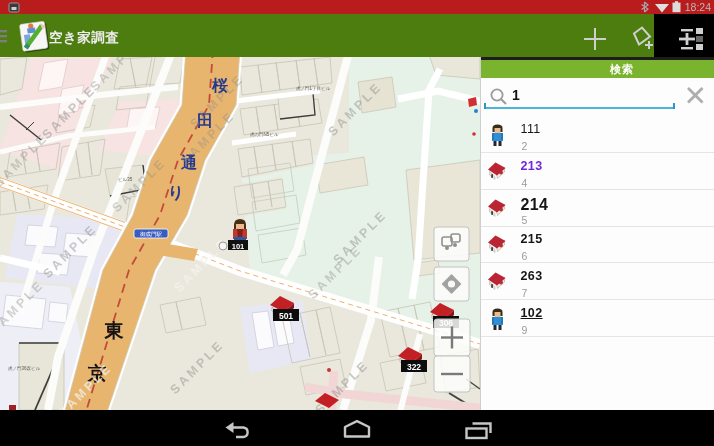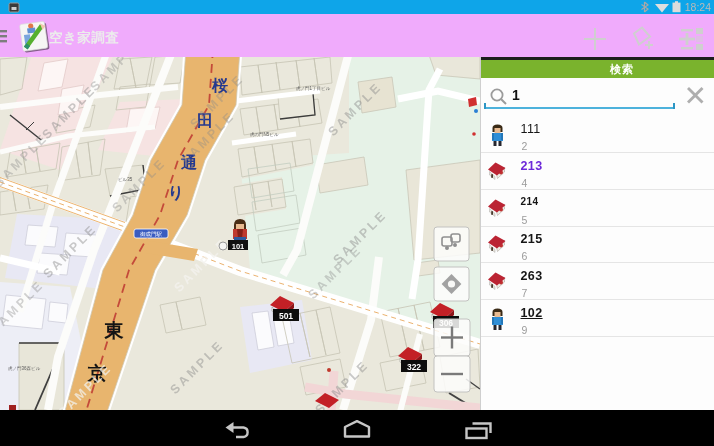--- a/index.html
+++ b/index.html
@@ -3,38 +3,38 @@
 <meta charset="utf-8">
 <style>
   html,body{margin:0;padding:0;}
   body{width:714px;height:446px;position:relative;overflow:hidden;background:#000;
        font-family:"Liberation Sans",sans-serif;}
   .abs{position:absolute;}
 </style>
 </head>
 <body>
 
-<div class="abs" style="left:0;top:0;width:714px;height:14px;background:#0ea5e9;">
+<div class="abs" style="left:0;top:0;width:714px;height:14px;background:#b91c1c;">
 <svg width="714" height="14" style="position:absolute;left:0;top:0;">
 
   <rect x="9" y="3" width="10" height="9" rx="1.5" fill="#3a3a3a" stroke="#9a9a9a" stroke-width="1"></rect>
   <rect x="11.5" y="7" width="5" height="3" fill="#cfcfcf"></rect>
 
   <path d="M644.5 2 L644.5 12 M644.5 2 L648 5 L641.5 9.5 M644.5 12 L648 9 L641.5 4.5" stroke="#a8a8a8" stroke-width="1.2" fill="none"></path>
 
   <path d="M655 4 L669 4 L662 12.5 Z" fill="#dfdfdf"></path>
 
   <rect x="675" y="1.2" width="3" height="2" fill="#dcdcdc"></rect>
   <rect x="672.5" y="2.6" width="8" height="9.6" fill="#dcdcdc"></rect>
 
   <text x="711" y="11" text-anchor="end" font-size="10.5" fill="#b9b9b9" font-family="Liberation Sans">18:24</text>
 </svg>
 </div>
 
-<div class="abs" style="left:0;top:14px;width:714px;height:43px;background:#f0abfc;">
+<div class="abs" style="left:0;top:14px;width:654px;height:43px;background:#4d7c0f;">
 <svg width="714" height="43" style="position:absolute;left:0;top:0;">
 
   <rect x="0" y="16" width="7" height="2.4" fill="#7d7d7d"></rect>
   <rect x="0" y="21" width="7" height="2.4" fill="#7d7d7d"></rect>
   <rect x="0" y="26" width="7" height="2.4" fill="#7d7d7d"></rect>
 
   <g transform="translate(15,4)">
     <g transform="rotate(-8 17 17)">
       <rect x="6" y="5" width="25" height="27" rx="2" fill="rgba(0,0,0,0.45)" transform="translate(1.5,1.5)"></rect>
       <rect x="6" y="5" width="25" height="27" rx="2" fill="#f6f6f4" stroke="#d8d8d8" stroke-width="0.6"></rect>
@@ -399,21 +399,21 @@
   <div class="abs" style="left:0;top:131.8px;width:234px;height:1px;background:#e5e5e5;"></div>
 
   <div class="abs" style="left:7px;top:141.6px;"><svg width="18" height="18" viewBox="0 0 18 18">
         <polygon points="8.5,12.5 16.5,5.5 16.5,10 9.5,16.5" fill="#f0ece4"></polygon>
         <polygon points="8.5,12.5 16.5,5.5 16.5,10 9.5,16.5" fill="none" stroke="#a09a90" stroke-width="0.5"></polygon>
         <circle cx="13" cy="10.5" r="2" fill="#c03030"></circle>
         <polygon points="0,7.5 7.5,0.5 17.5,6 9,13.5" fill="#bb2433"></polygon>
         <polygon points="1.5,9.5 7,14.5 7,17.5 1.5,13" fill="#e9e4da" stroke="#999" stroke-width="0.4"></polygon>
         <rect x="3.2" y="12.2" width="1.8" height="3.6" fill="#4a3c30"></rect>
       </svg></div>
-  <div class="abs" style="left:39.5px;top:138.6px;font-size:10px;font-weight:bold;color:#161616;letter-spacing:0.4px;">214</div>
+  <div class="abs" style="left:39.5px;top:138.6px;font-size:16px;font-weight:bold;color:#161616;letter-spacing:0.4px;">214</div>
   <div class="abs" style="left:40.5px;top:156.6px;font-size:10.5px;color:#9b9b9b;">5</div>
   <div class="abs" style="left:0;top:168.6px;width:234px;height:1px;background:#e5e5e5;"></div>
 
   <div class="abs" style="left:7px;top:178.4px;"><svg width="18" height="18" viewBox="0 0 18 18">
         <polygon points="8.5,12.5 16.5,5.5 16.5,10 9.5,16.5" fill="#f0ece4"></polygon>
         <polygon points="8.5,12.5 16.5,5.5 16.5,10 9.5,16.5" fill="none" stroke="#a09a90" stroke-width="0.5"></polygon>
         <circle cx="13" cy="10.5" r="2" fill="#c03030"></circle>
         <polygon points="0,7.5 7.5,0.5 17.5,6 9,13.5" fill="#bb2433"></polygon>
         <polygon points="1.5,9.5 7,14.5 7,17.5 1.5,13" fill="#e9e4da" stroke="#999" stroke-width="0.4"></polygon>
         <rect x="3.2" y="12.2" width="1.8" height="3.6" fill="#4a3c30"></rect>

